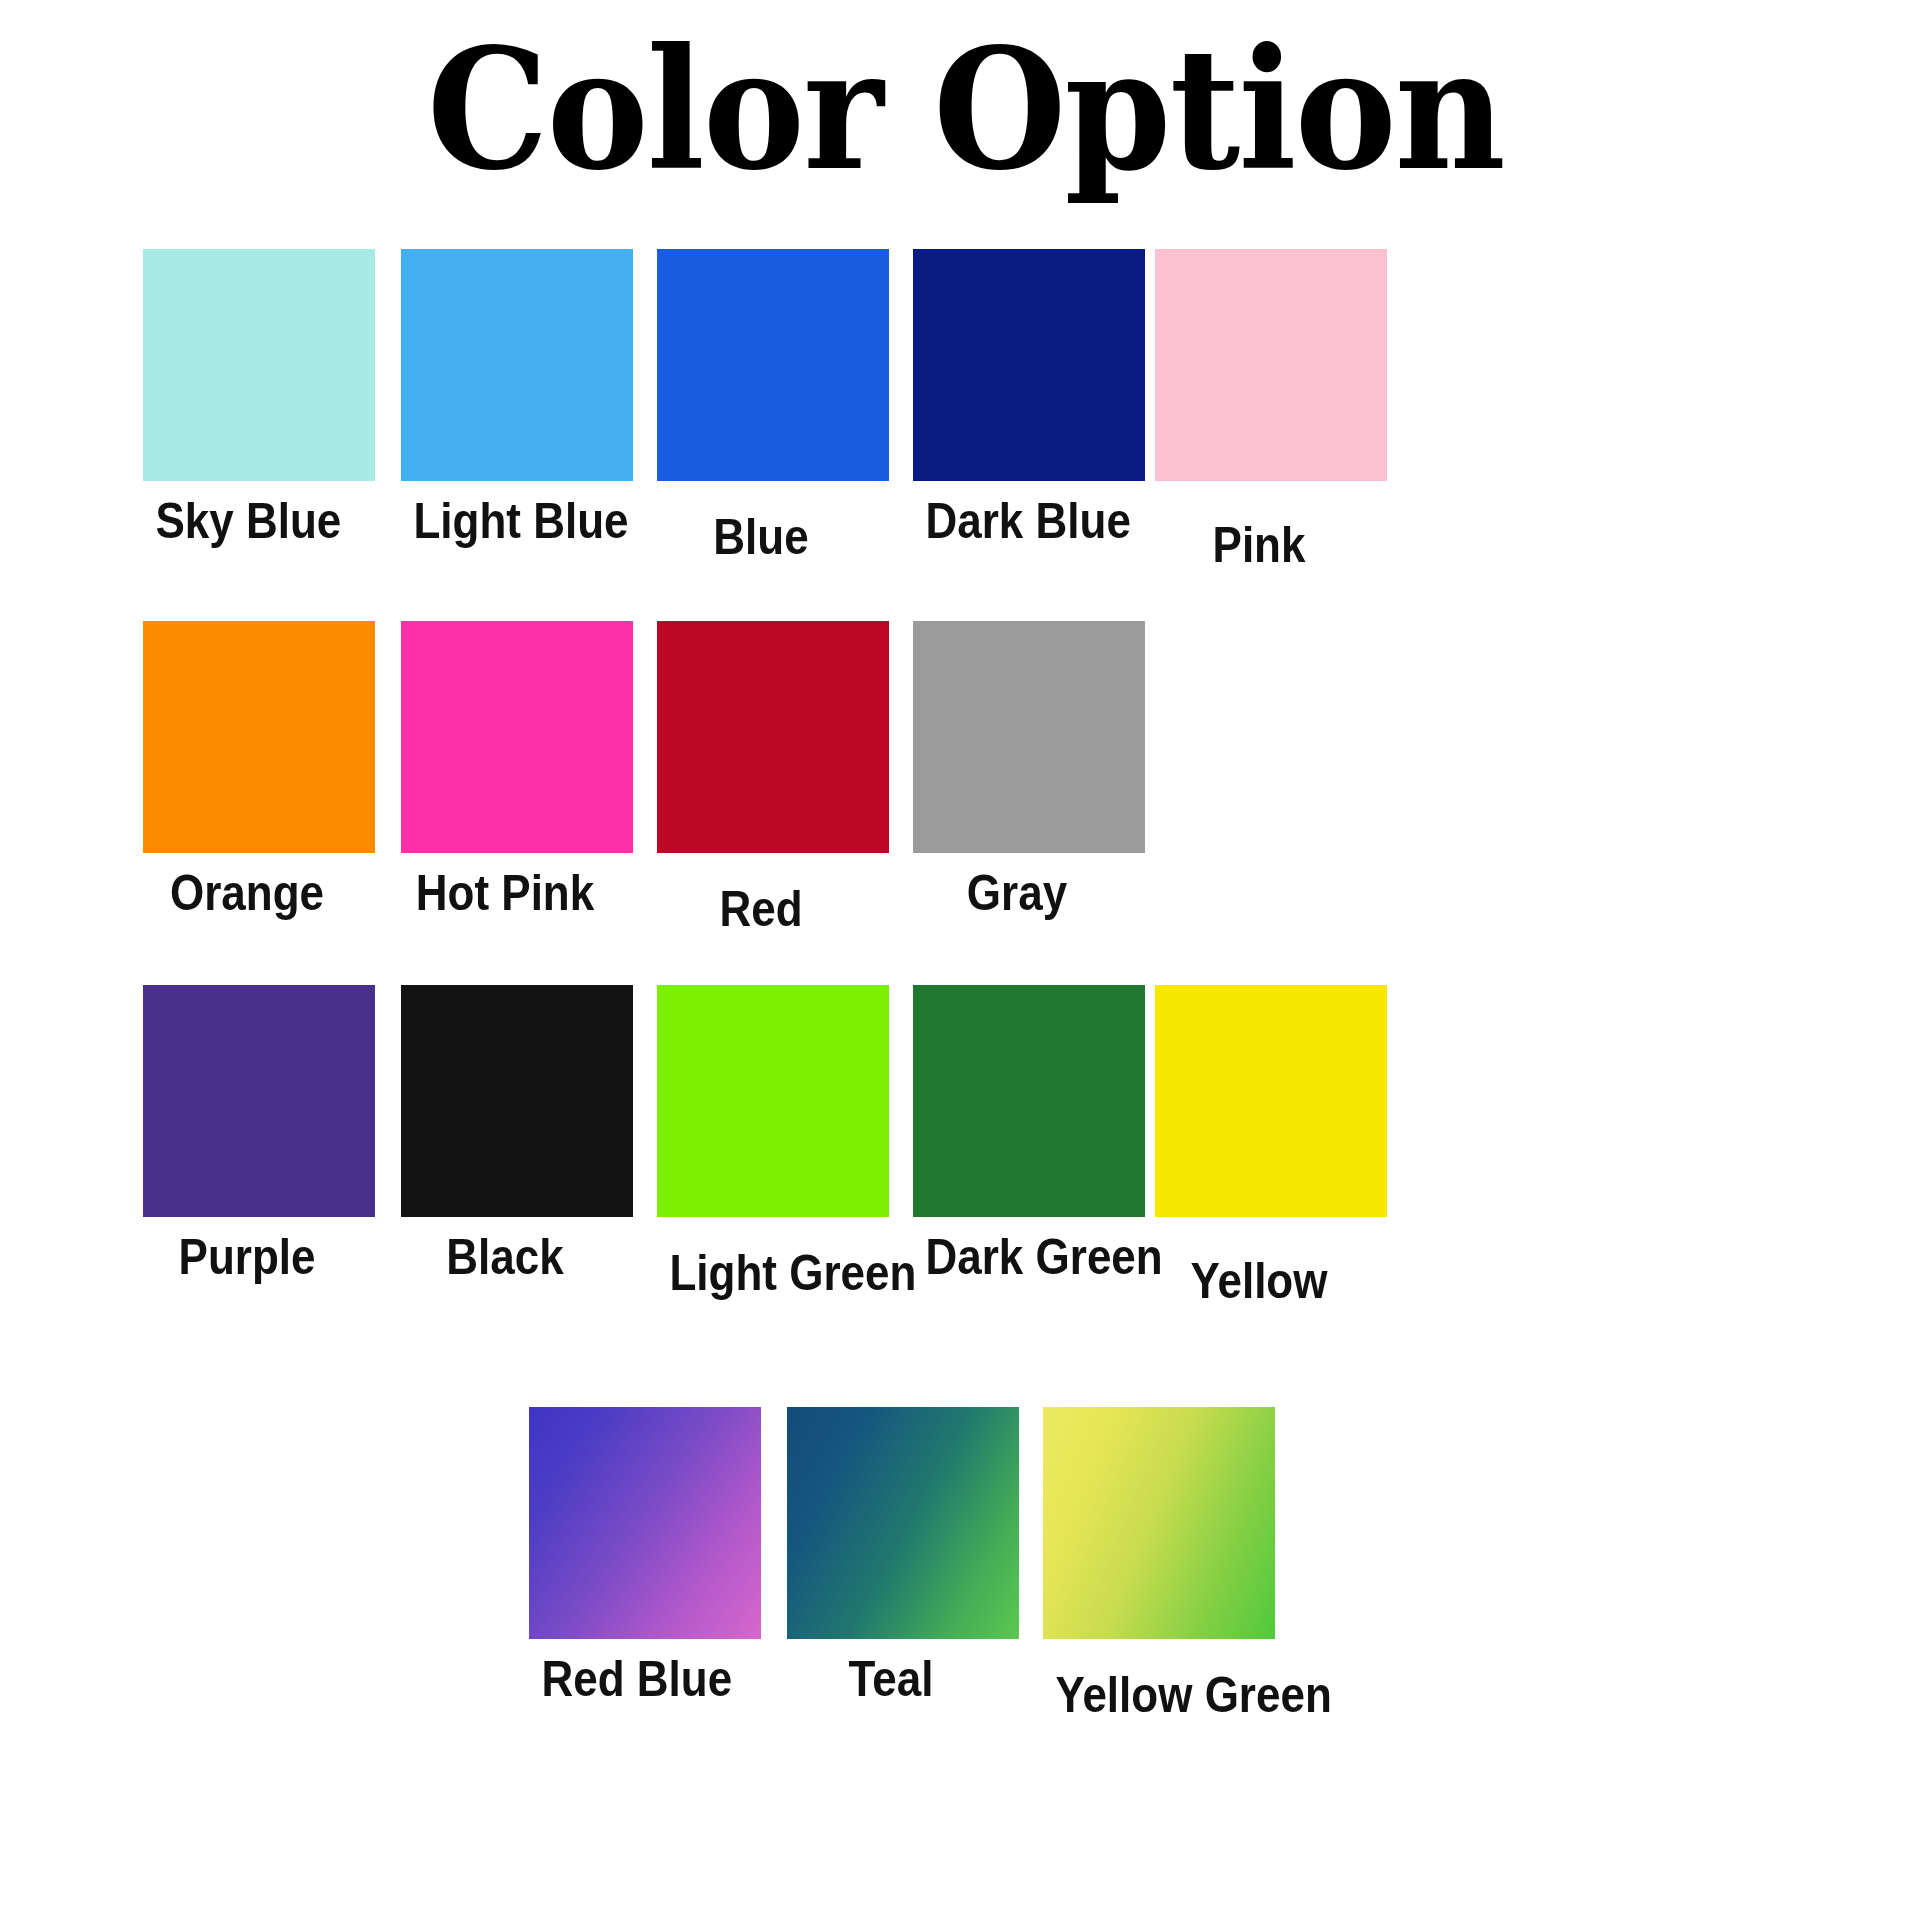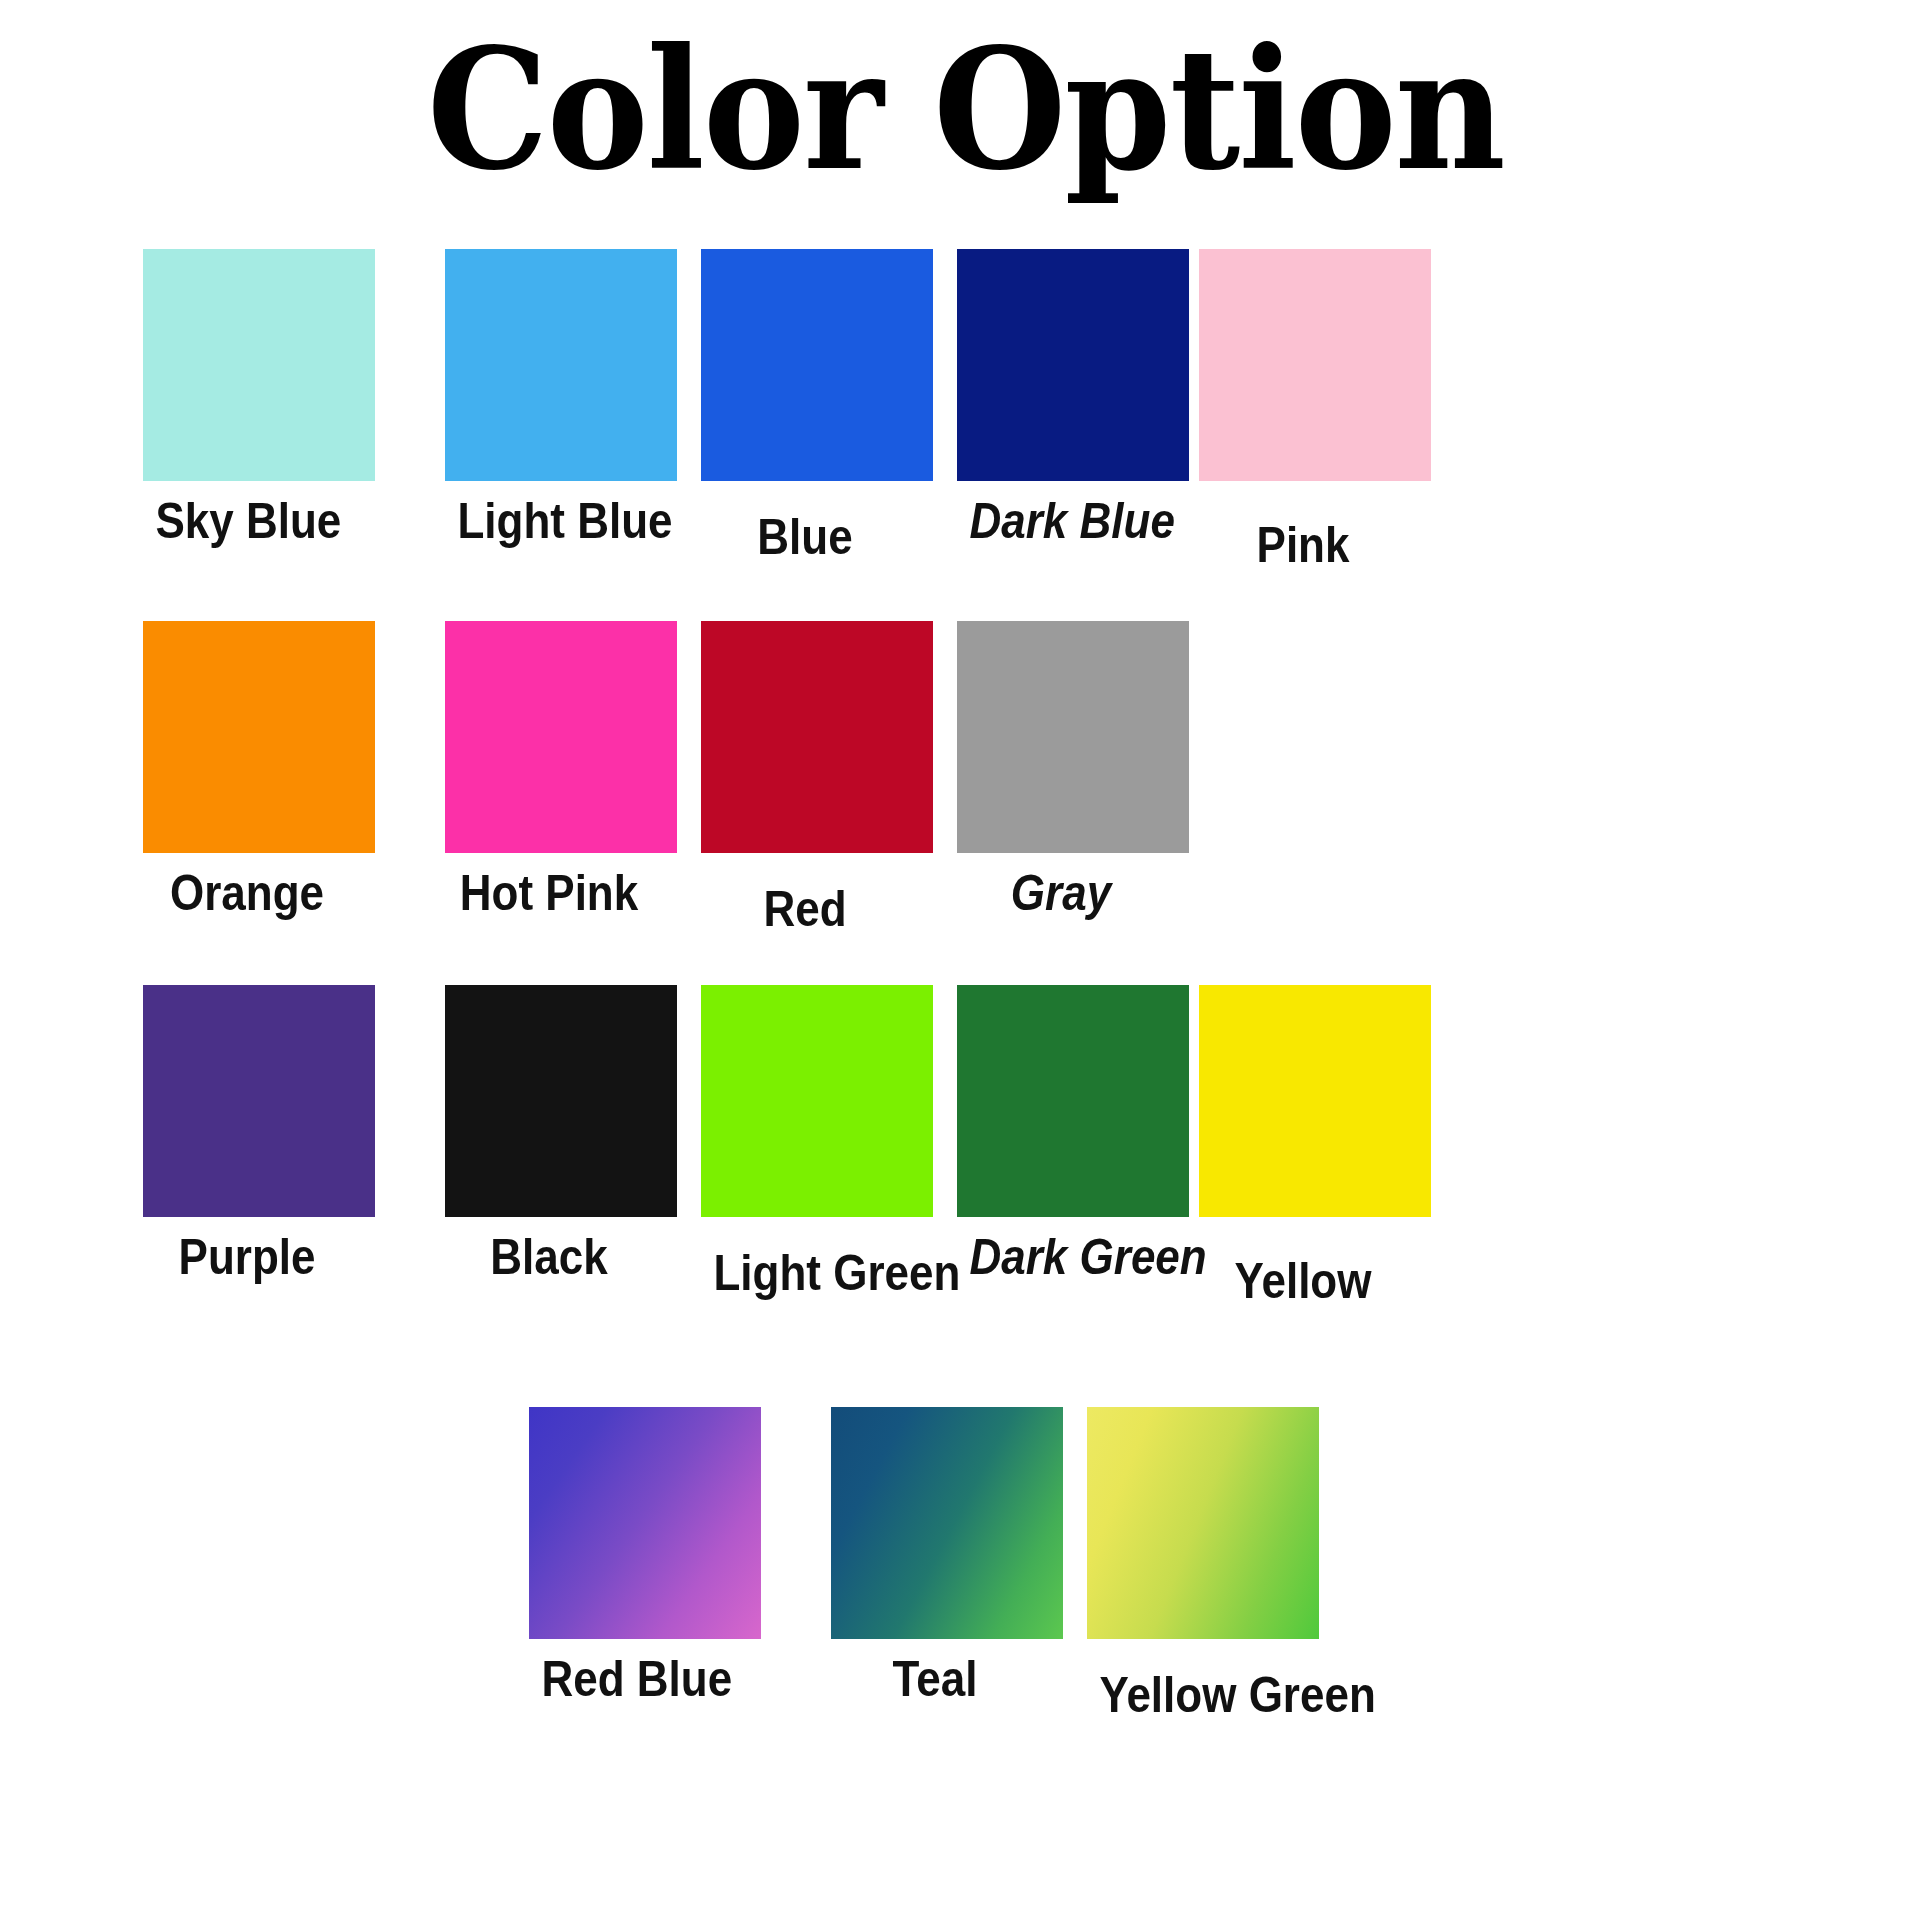--- a/index.html
+++ b/index.html
@@ -47,23 +47,23 @@
     box-sizing: border-box;
   }
   .cell {
     width: 208px;
     margin-right: 48px;
     display: flex;
     flex-direction: column;
   }
   
   .cell:nth-child(1) { margin-right: 50px; }
-  .cell:nth-child(2) { margin-right: 48px; margin-left: 44px; }
+  .cell:nth-child(2) { margin-right: 48px; }
   .cell:nth-child(3) { margin-right: 48px; gap: 16px; }
-  .cell:nth-child(4) { margin-right: 34px; font-style: italic; }
+  .cell:nth-child(4) { margin-right: 34px; }
   .cell:nth-child(5) { margin-right: 0; gap: 24px; }
 
   .swatch {
     width: 232px;
     height: 232px;
     display: block;
   }
 
   .label {
     margin-top: 13.5px;

